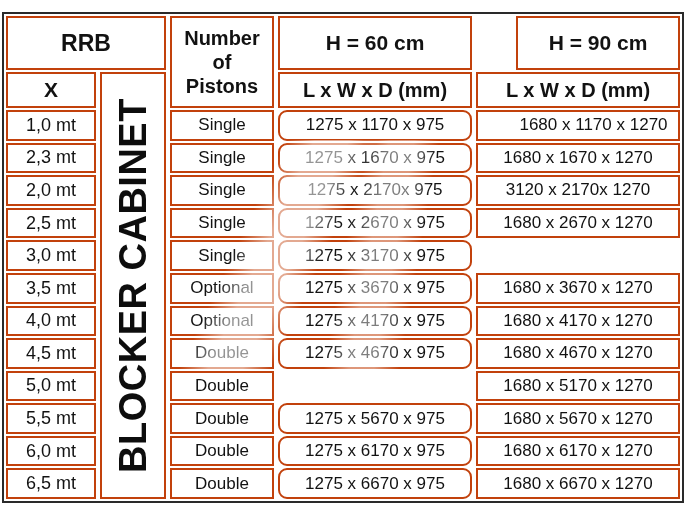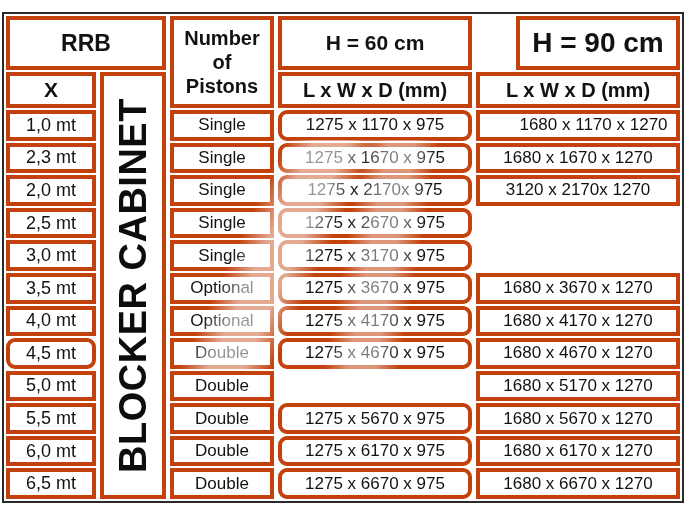--- a/index.html
+++ b/index.html
@@ -30,35 +30,35 @@
     display: grid;
     width: 100%;
     height: 100%;
     box-sizing: border-box;
     grid-template-columns: 90px 66px 104px 194px 1fr;
     grid-template-rows: 54px 36px repeat(12, 1fr);
     gap: 2px 4px;
   }
   .cell {
     box-sizing: border-box;
-    border: 4px solid #c2410c;
+    border: 2px solid #c2410c;
     background: #ffffff;
     display: flex;
     align-items: center;
     justify-content: center;
     text-align: center;
     color: #121212;
     overflow: hidden;
   }
   .hdr        { font-weight: 700; }
   .rrb        { grid-area: 1 / 1 / 2 / 3; font-size: 23px; }
   .pistons-h  { grid-area: 1 / 3 / 3 / 4; font-size: 20px; line-height: 1.2; }
   .pistons-h .wrapword { width: min-content; }
   .h60-h      { grid-area: 1 / 4 / 2 / 5; font-size: 21px; }
-  .h90-h      { grid-area: 1 / 5 / 2 / 6; font-size: 28px; margin-left: 40px; }
+  .h90-h      { grid-area: 1 / 5 / 2 / 6; font-size: 21px; margin-left: 40px; }
   .x-h        { grid-area: 2 / 1 / 3 / 2; font-size: 21px; }
   .dims60-h   { grid-area: 2 / 4 / 3 / 5; font-size: 20px; }
   .dims90-h   { grid-area: 2 / 5 / 3 / 6; font-size: 20px; }
   .cabinet    { grid-area: 2 / 2 / 15 / 3; position: relative; }
   .cabinet .vtext {
     position: absolute;
     white-space: nowrap;
     transform: rotate(-90deg);
     font-weight: 700;
     font-size: 38px;
@@ -133,36 +133,37 @@
   <div class="cell c-d90" style="grid-row: 4;">1680 x 1670 x 1270</div>
 
   <div class="cell c-x" style="grid-row: 5;">2,0 mt</div>
   <div class="cell c-pist" style="grid-row: 5;">Single</div>
   <div class="cell c-d60" style="grid-row: 5;">1275 x 2170x 975</div>
   <div class="cell c-d90" style="grid-row: 5;">3120 x 2170x 1270</div>
 
   <div class="cell c-x" style="grid-row: 6;">2,5 mt</div>
   <div class="cell c-pist" style="grid-row: 6;">Single</div>
   <div class="cell c-d60" style="grid-row: 6;">1275 x 2670 x 975</div>
+  <div class="cell c-d90" style="grid-row: 6;">1680 x 2670 x 1270</div>
 
   <div class="cell c-x" style="grid-row: 7;">3,0 mt</div>
   <div class="cell c-pist" style="grid-row: 7;">Single</div>
   <div class="cell c-d60" style="grid-row: 7;">1275 x 3170 x 975</div>
 
   <div class="cell c-x" style="grid-row: 8;">3,5 mt</div>
   <div class="cell c-pist" style="grid-row: 8;">Optional</div>
   <div class="cell c-d60" style="grid-row: 8;">1275 x 3670 x 975</div>
   <div class="cell c-d90" style="grid-row: 8;">1680 x 3670 x 1270</div>
 
   <div class="cell c-x" style="grid-row: 9;">4,0 mt</div>
   <div class="cell c-pist" style="grid-row: 9;">Optional</div>
   <div class="cell c-d60" style="grid-row: 9;">1275 x 4170 x 975</div>
   <div class="cell c-d90" style="grid-row: 9;">1680 x 4170 x 1270</div>
 
-  <div class="cell c-x" style="grid-row: 10; border-radius: 9px;">4,5 mt</div>
+  <div class="cell c-x" style="grid-row: 10;">4,5 mt</div>
   <div class="cell c-pist" style="grid-row: 10;">Double</div>
   <div class="cell c-d60" style="grid-row: 10;">1275 x 4670 x 975</div>
   <div class="cell c-d90" style="grid-row: 10;">1680 x 4670 x 1270</div>
 
   <div class="cell c-x" style="grid-row: 11;">5,0 mt</div>
   <div class="cell c-pist" style="grid-row: 11;">Double</div>
   <div class="cell c-d90" style="grid-row: 11;">1680 x 5170 x 1270</div>
 
   <div class="cell c-x" style="grid-row: 12;">5,5 mt</div>
   <div class="cell c-pist" style="grid-row: 12;">Double</div>

